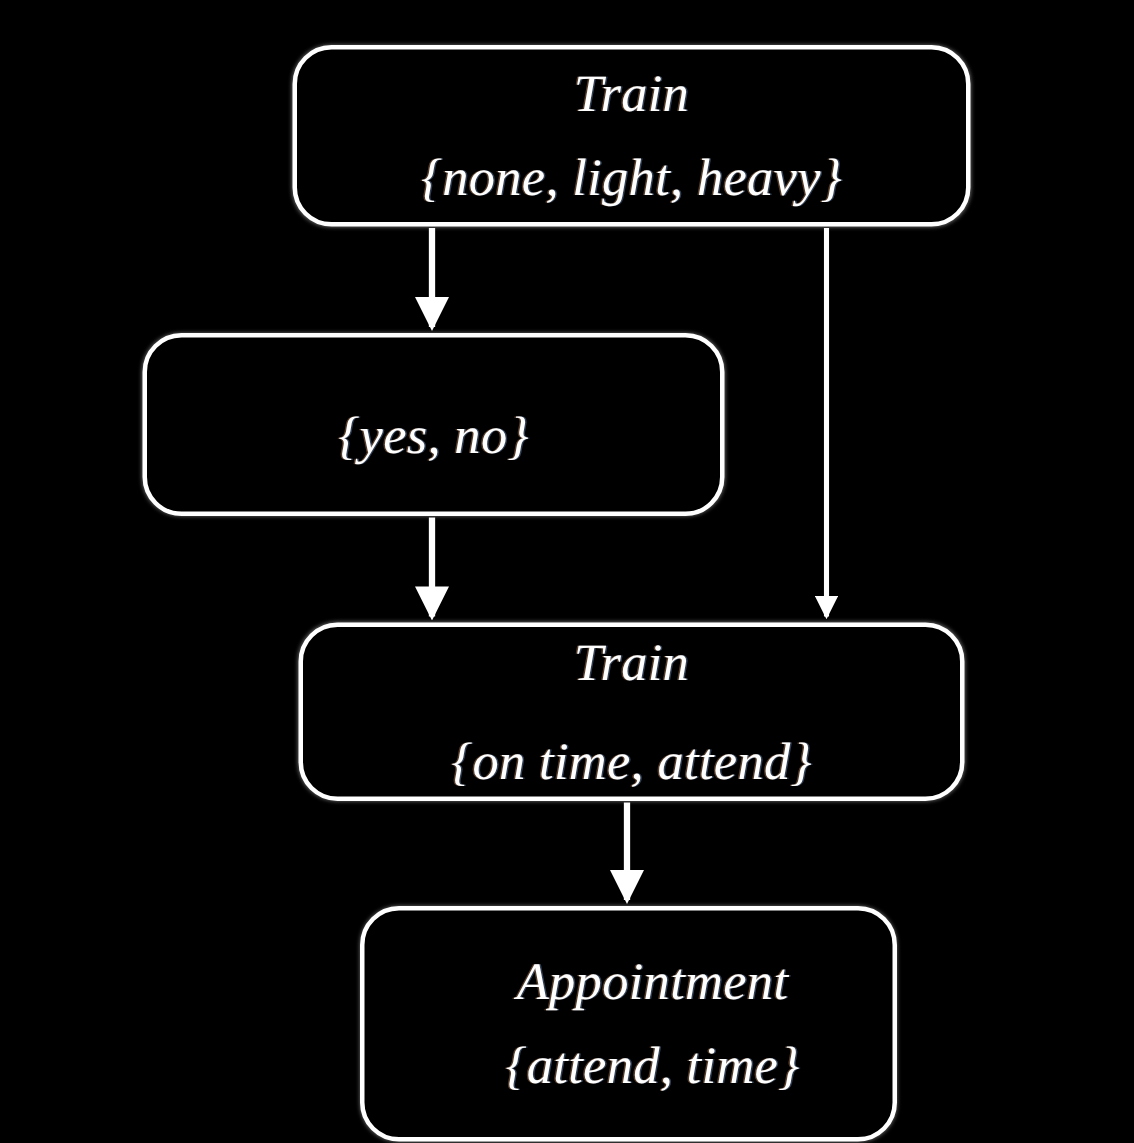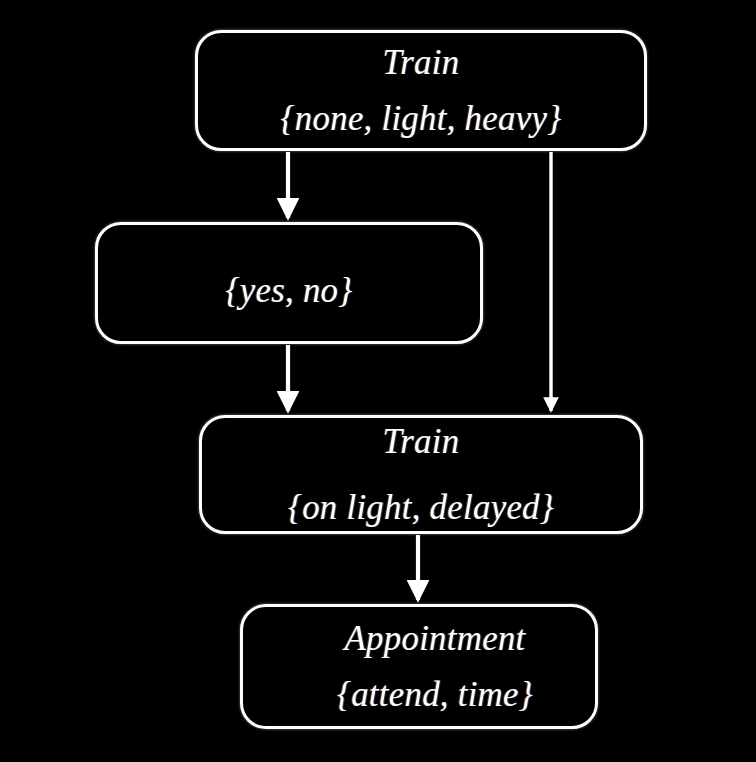--- a/index.html
+++ b/index.html
@@ -56,21 +56,21 @@
     letter-spacing: 0.2px;
     white-space: nowrap;
     margin-top: 16px;
     text-shadow: -1px 0 rgba(255,180,120,0.33), 1px 0 rgba(150,190,255,0.33);
   }
 
   
   #node-rain        { left: 195px; top: 30px;  width: 452px; height: 121px; }
   #node-maintenance { left: 95px;  top: 222px; width: 388px; height: 122px; }
   #node-train       { left: 199px; top: 415px; width: 444px; height: 119px; gap: 10px; }
-  #node-appointment { left: 240px; top: 604px; width: 358px; height: 125px; padding-left: 32px; }
+  #node-appointment { left: 240px; top: 604px; width: 358px; height: 157px; padding-left: 32px; }
 </style>
 </head>
 <body>
 
 <div id="canvas">
 
   <svg class="edge-layer" width="756" height="762" viewBox="0 0 756 762">
     <defs>
       <marker id="arrowWide" viewBox="0 0 12 12" refX="10.6" refY="6" markerWidth="5.4" markerHeight="5.4" orient="auto-start-reverse">
         <path d="M 0 0 L 12 6 L 0 12 z" fill="#ffffff"></path>
@@ -95,21 +95,21 @@
     <div class="nm">Train</div>
     <div class="vals">{none, light, heavy}</div>
   </div>
 
   <div class="node" id="node-maintenance">
     <div class="vals">{yes, no}</div>
   </div>
 
   <div class="node" id="node-train">
     <div class="nm">Train</div>
-    <div class="vals">{on light, delayed}</div>
+    <div class="vals">{on time, attend}</div>
   </div>
 
   <div class="node" id="node-appointment">
     <div class="nm">Appointment</div>
     <div class="vals">{attend, time}</div>
   </div>
 
 </div>
 
 </body></html>

